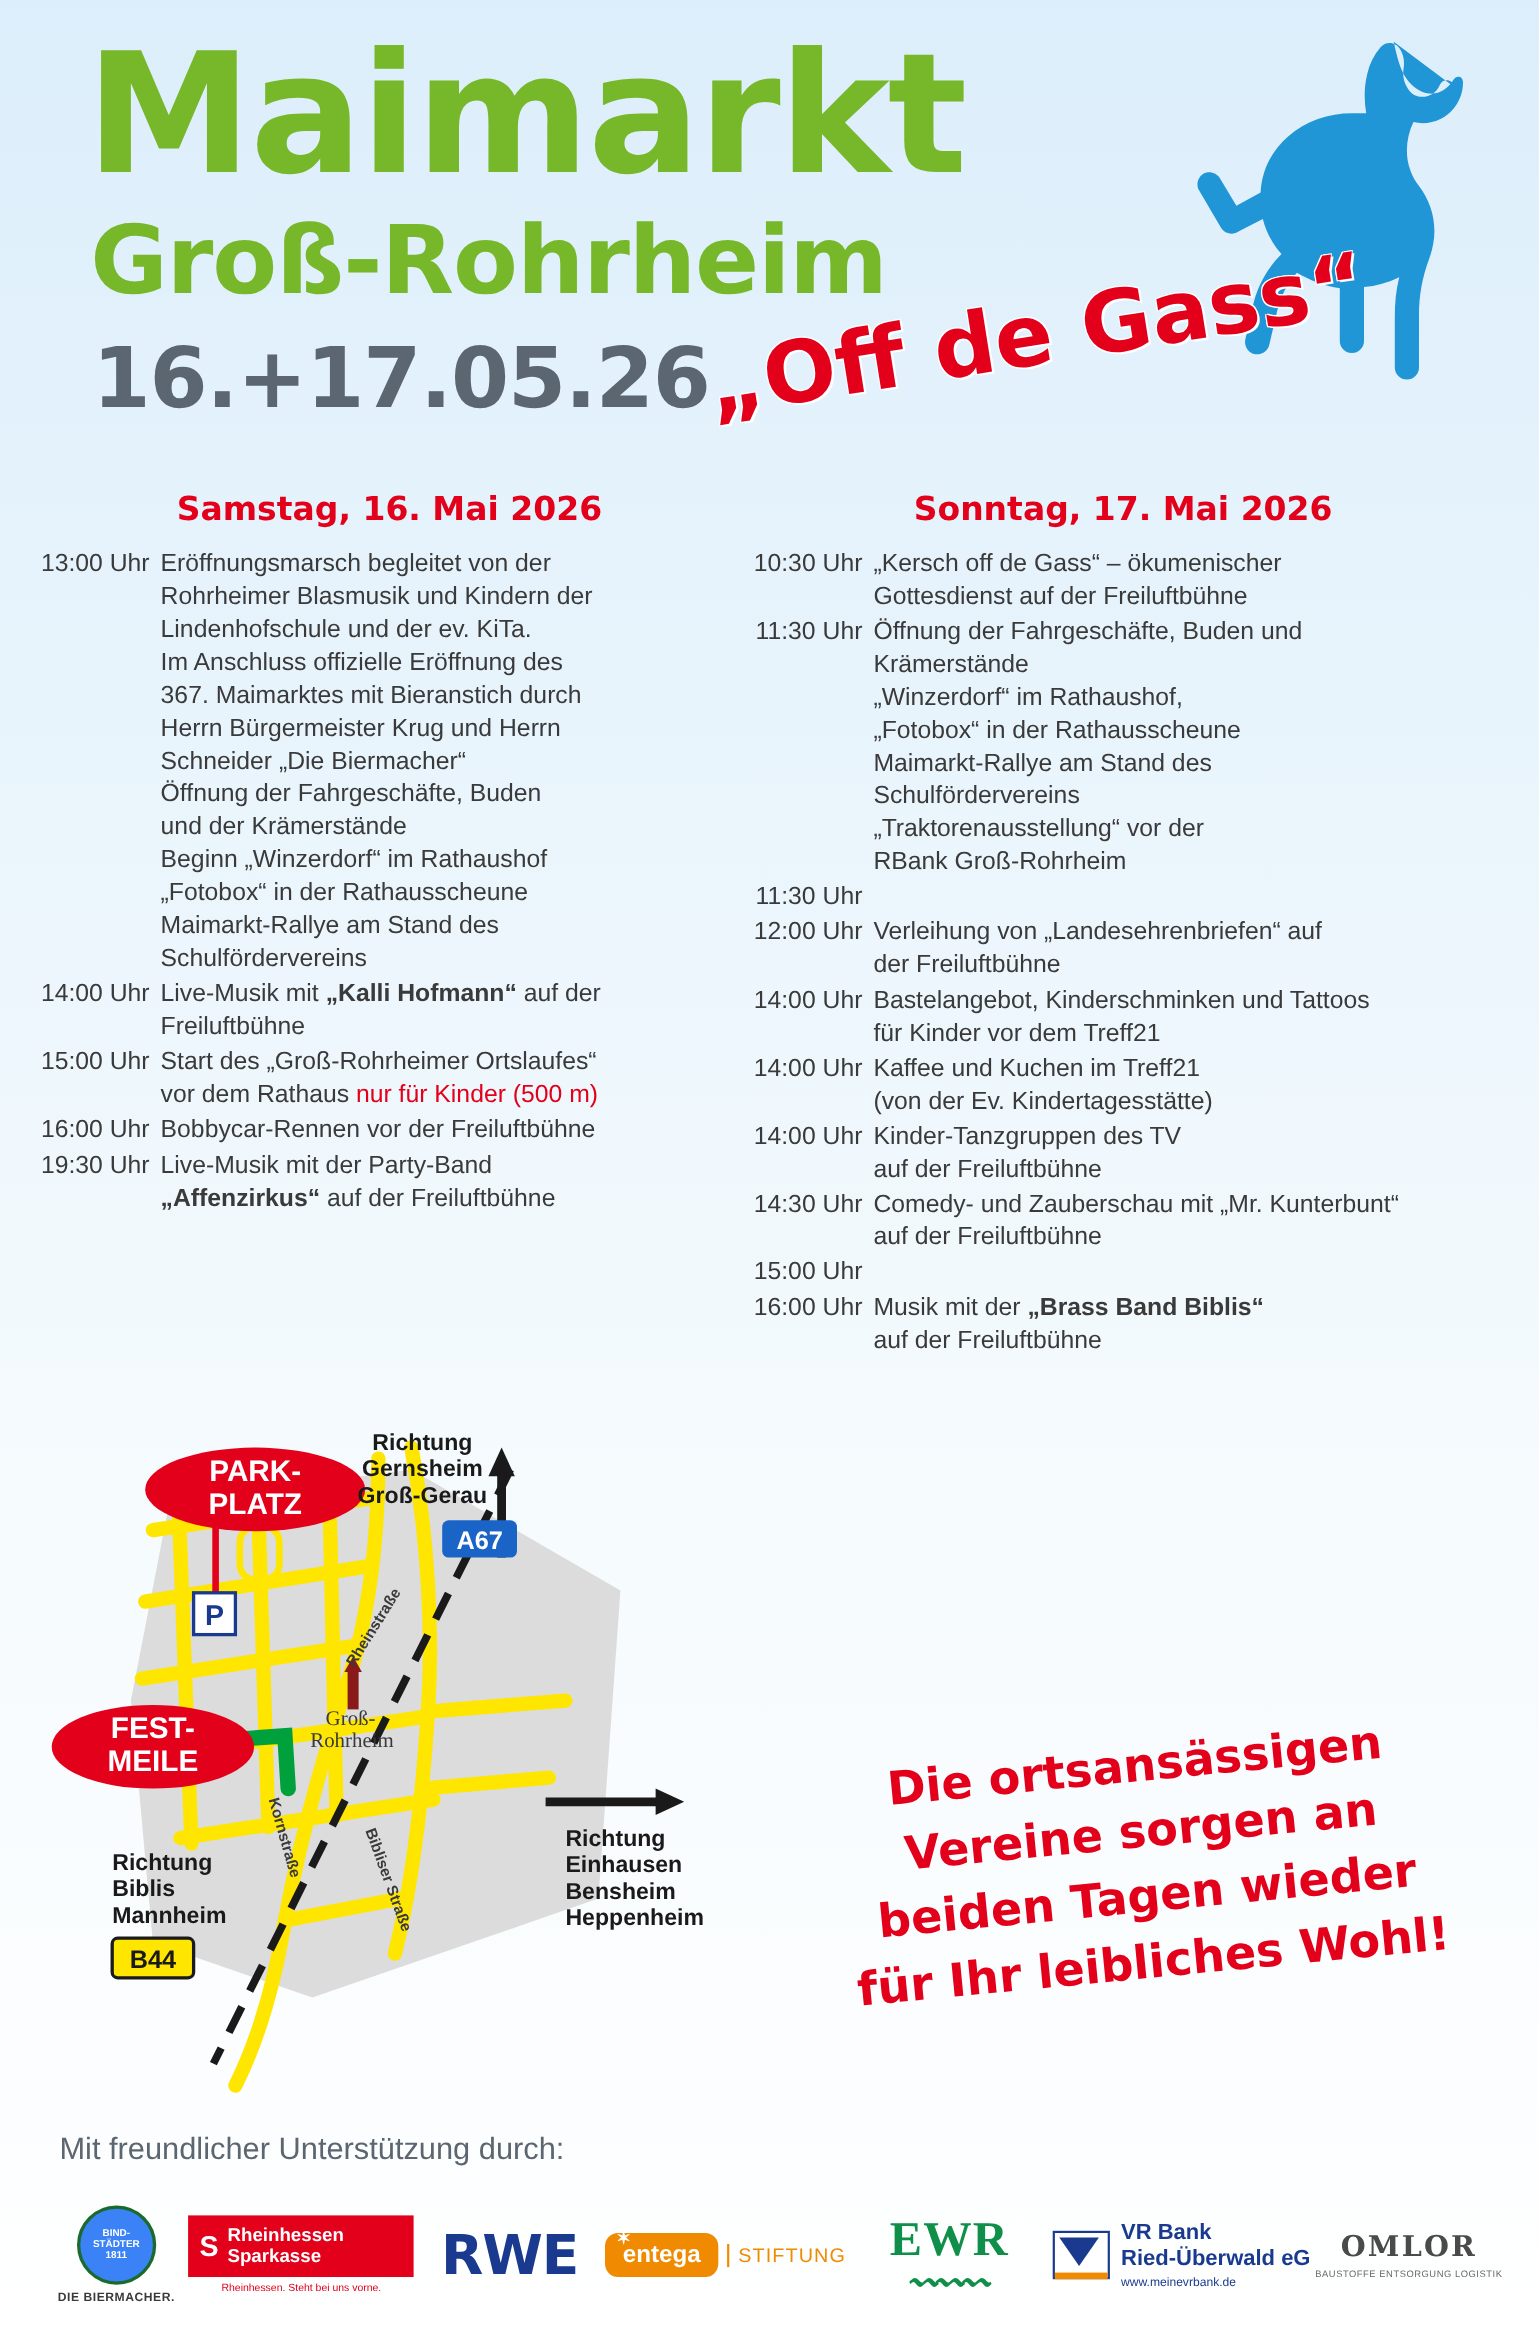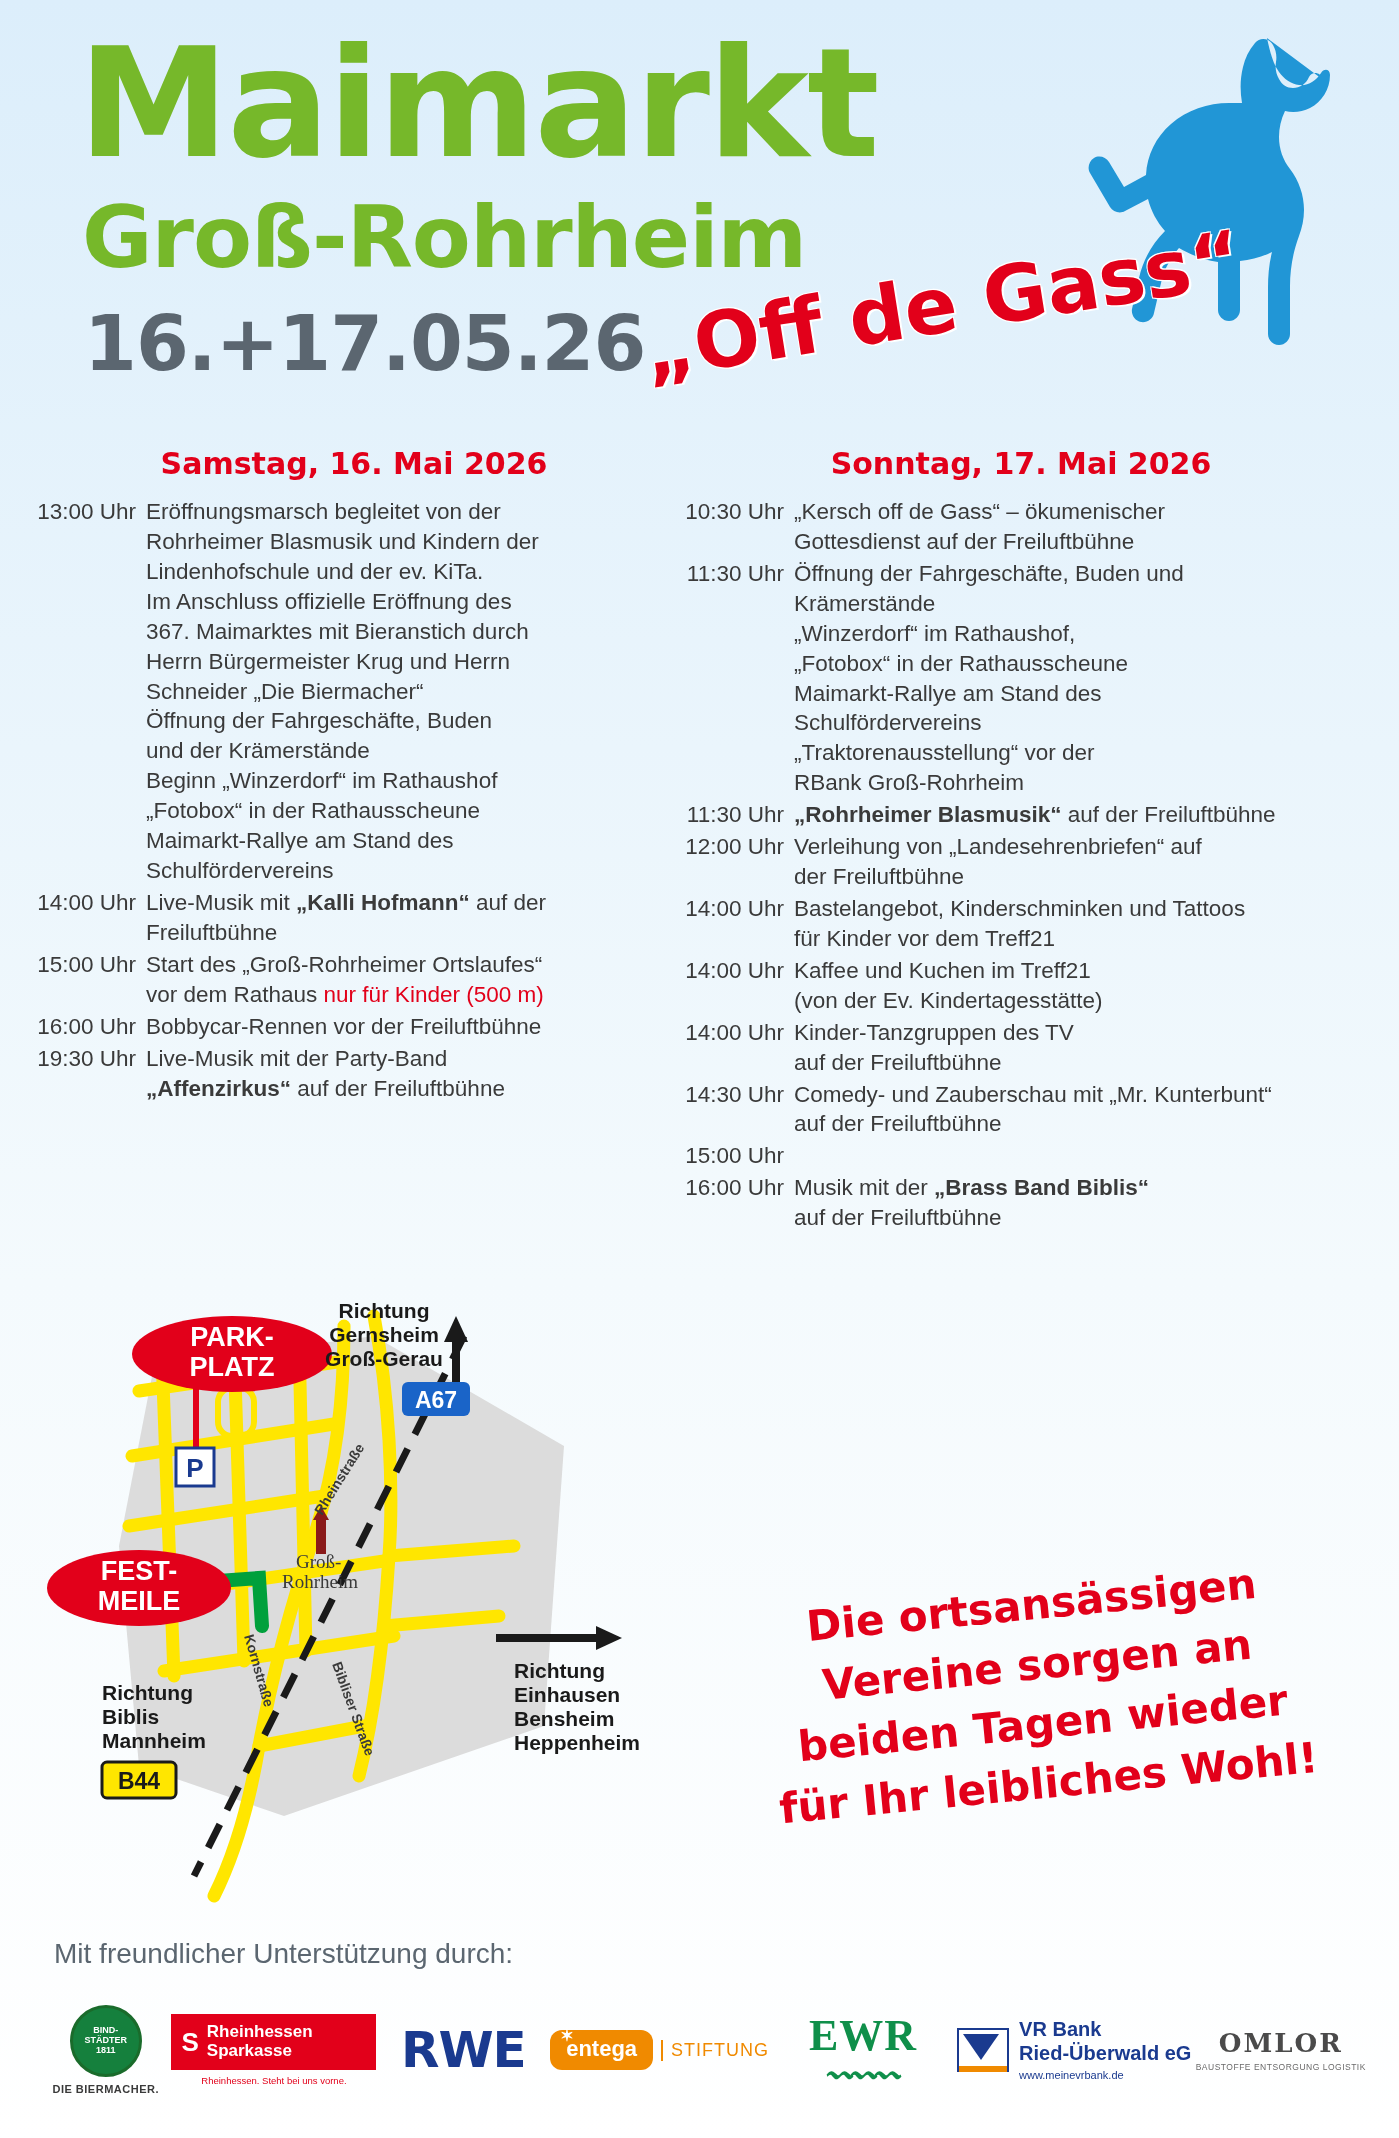--- a/index.html
+++ b/index.html
@@ -86,21 +86,21 @@
   }
   .sponsors {
     position: absolute; left: 40px; top: 1990px; width: 1330px; height: 120px;
     display: flex; align-items: center; justify-content: space-between;
   }
   .sp { display: flex; align-items: center; justify-content: center; height: 100px; }
 
   .sp-bind { flex-direction: column; width: 140px; }
   .bind-circle {
     width: 72px; height: 72px; border-radius: 50%;
-    background: #15803d; border: 3px solid #1a6b2b;
+    background: #3b82f6; border: 3px solid #1a6b2b;
     display: flex; align-items: center; justify-content: center;
     color: #fff; font-size: 9px; font-weight: bold; text-align: center; line-height: 1.1;
   }
   .bind-sub { font-size: 11px; font-weight: bold; color: #3a3a3a; margin-top: 6px; letter-spacing: .5px;}
 
   .sp-spk { flex-direction: column; width: 215px; }
   .spk-box {
     background:#e2001a; color:#fff; width: 205px; height: 56px;
     display:flex; align-items:center; gap:8px; padding-left:10px;
     font-weight:bold; font-size: 17px; line-height: 1.1;
@@ -193,21 +193,20 @@
         <div class="entry">
           <div class="time">10:30 Uhr</div>
           <div class="txt">„Kersch off de Gass“ – ökumenischer<br>Gottesdienst auf der Freiluftbühne</div>
         </div>
         <div class="entry">
           <div class="time">11:30 Uhr</div>
           <div class="txt">Öffnung der Fahrgeschäfte, Buden und<br>Krämerstände<br>„Winzerdorf“ im Rathaushof,<br>„Fotobox“ in der Rathausscheune<br>Maimarkt-Rallye am Stand des<br>Schulfördervereins<br>„Traktorenausstellung“ vor der<br>RBank Groß-Rohrheim</div>
         </div>
         <div class="entry">
           <div class="time">11:30 Uhr</div>
-          <div class="txt"><b>„Rohrheimer Blasmusik“</b> auf der Freiluftbühne</div>
         </div>
         <div class="entry">
           <div class="time">12:00 Uhr</div>
           <div class="txt">Verleihung von „Landesehrenbriefen“ auf<br>der Freiluftbühne</div>
         </div>
         <div class="entry">
           <div class="time">14:00 Uhr</div>
           <div class="txt">Bastelangebot, Kinderschminken und Tattoos<br>für Kinder vor dem Treff21</div>
         </div>
         <div class="entry">

